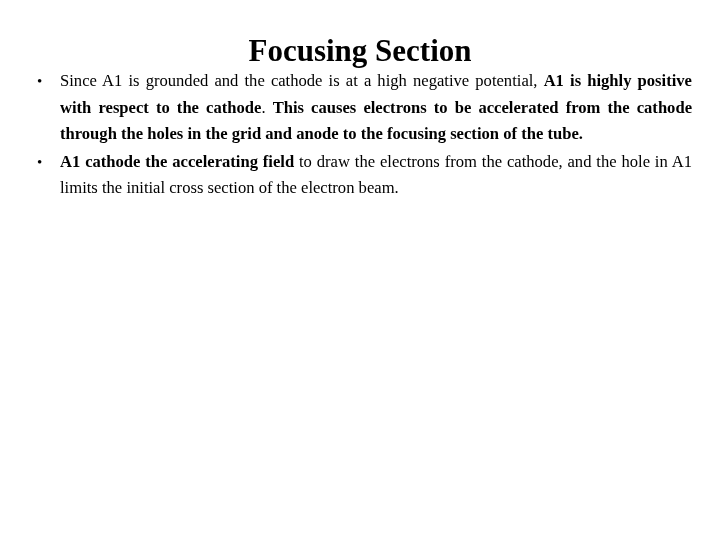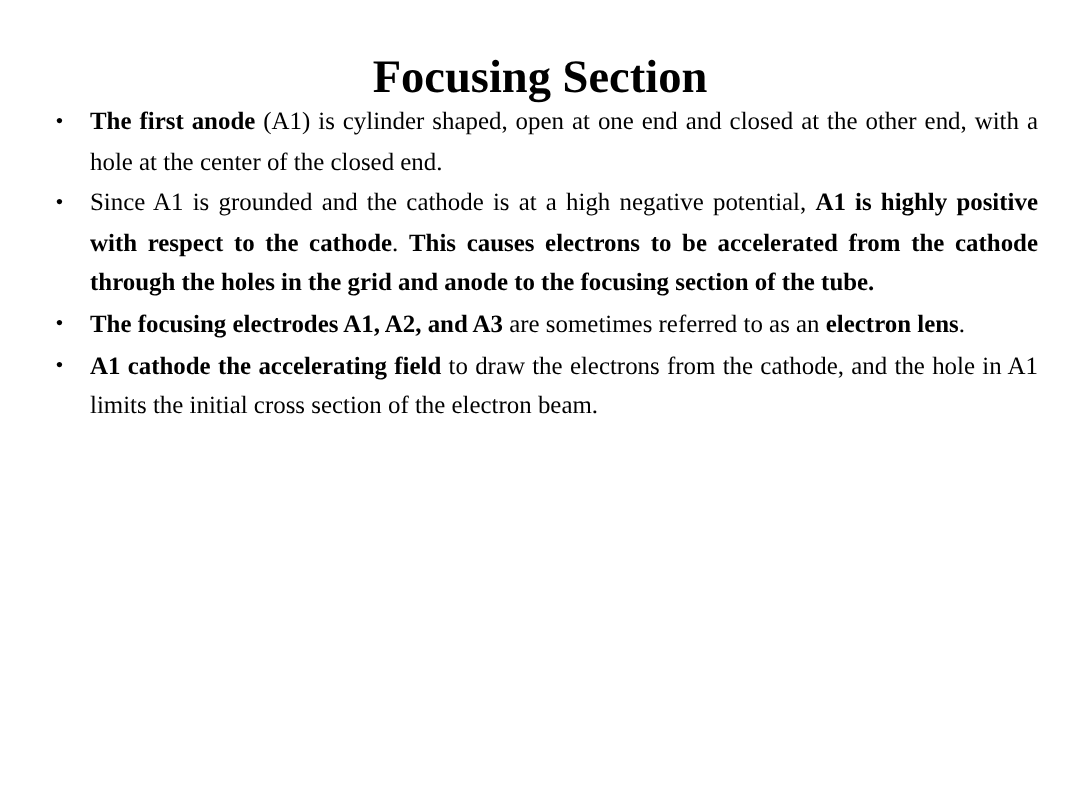--- a/index.html
+++ b/index.html
@@ -66,19 +66,17 @@
   }
 </style>
 </head>
 <body>
 
 <div class="slide">
 
   <h1 class="slide-title">Focusing Section</h1>
 
   <ul class="body-list">
-      <li class="bullet-item" id="bullet-first-anode"><span class="run b">The first anode</span><span class="run"> (A1) is cylinder shaped, open at one end and closed at the other end, with a hole at the center of the closed end.</span></li>
       <li class="bullet-item" id="bullet-a1-grounded"><span class="run">Since A1 is grounded and the cathode is at a high negative potential, </span><span class="run b">A1 is highly positive with respect to the cathode</span><span class="run">. </span><span class="run b">This causes electrons to be accelerated from the cathode through the holes in the grid and anode to the focusing section of the tube.</span></li>
-      <li class="bullet-item" id="bullet-focusing-electrodes"><span class="run b">The focusing electrodes A1, A2, and A3</span><span class="run"> are sometimes referred to as an </span><span class="run b">electron lens</span><span class="run">.</span></li>
       <li class="bullet-item" id="bullet-accelerating-field"><span class="run b">A1 cathode the accelerating field</span><span class="run"> to draw the electrons from the cathode, and the hole in A1 limits the initial cross section of the electron beam.</span></li>
     </ul>
 
 </div>
 
 </body></html>

